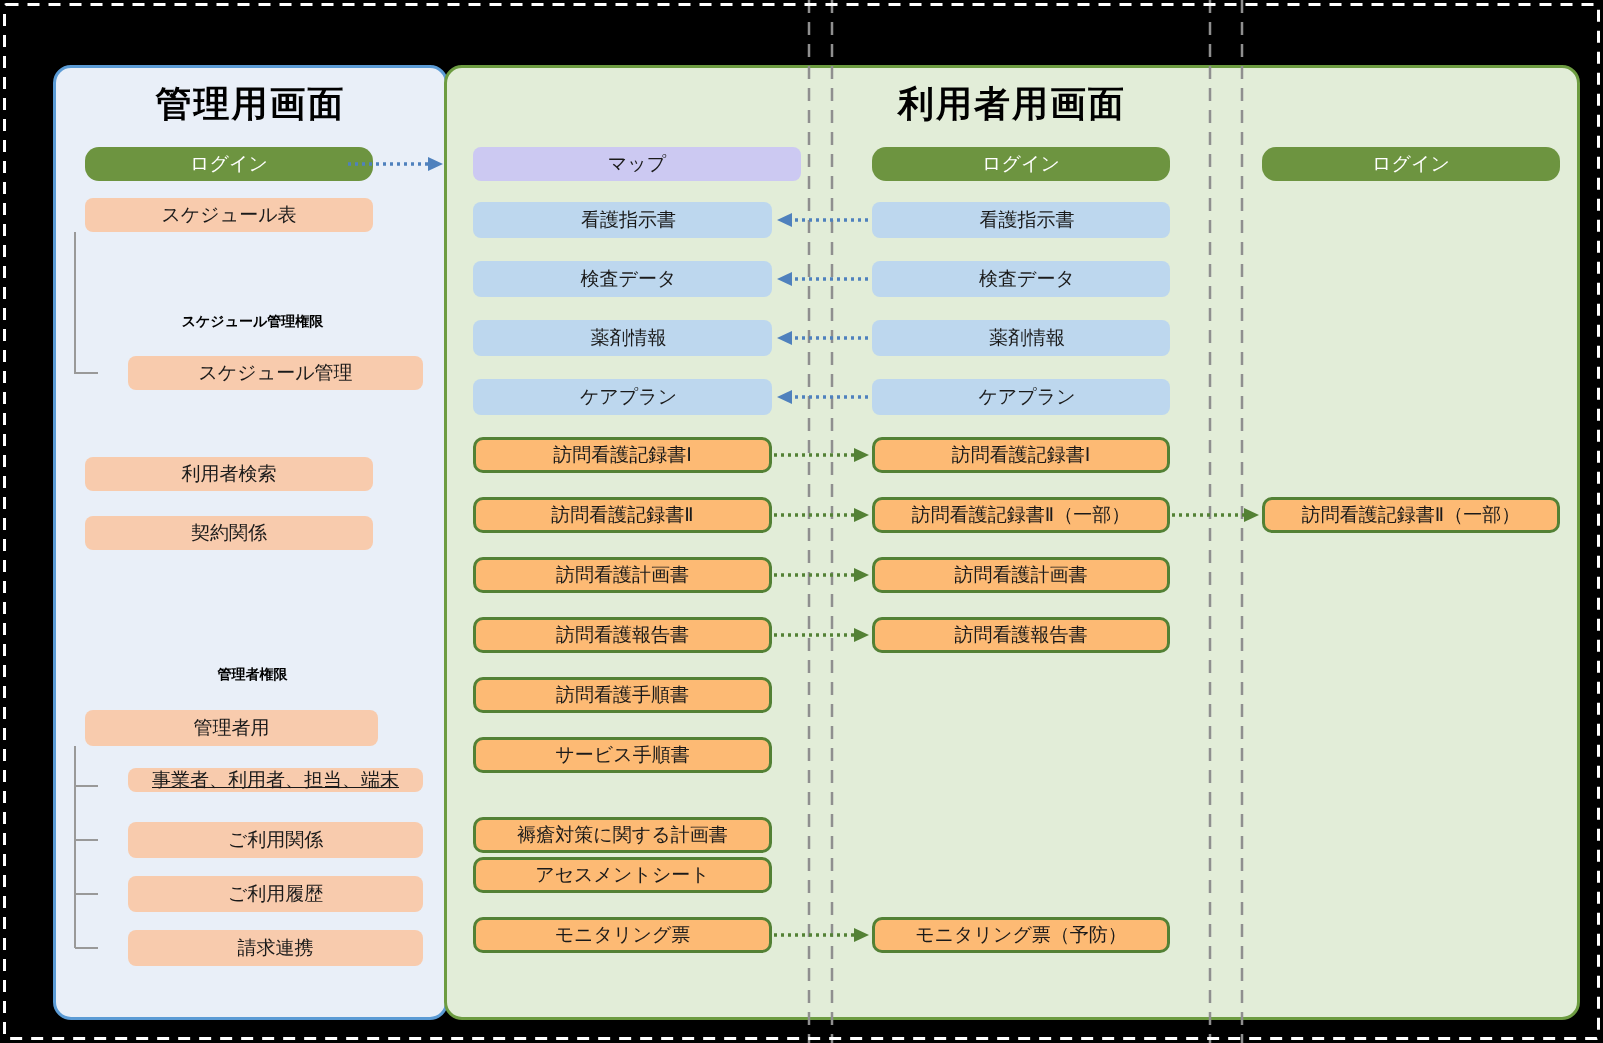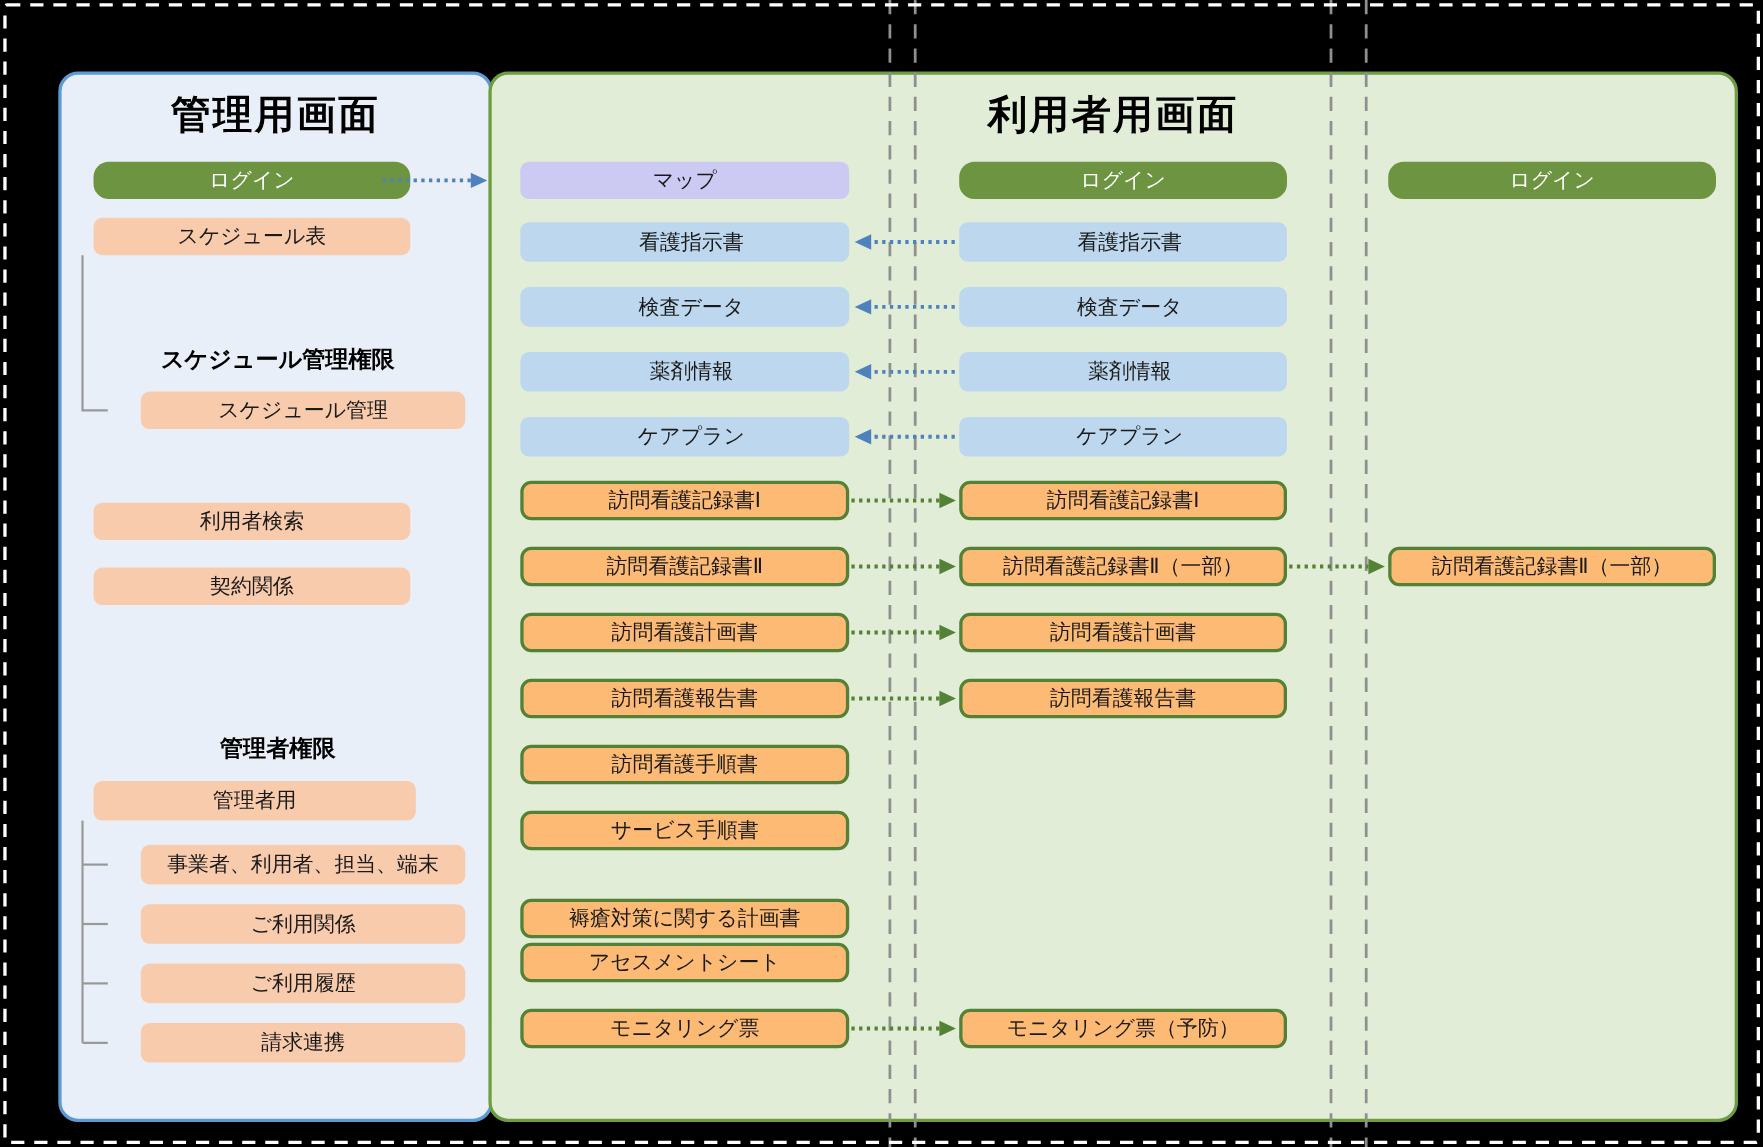--- a/index.html
+++ b/index.html
@@ -22,21 +22,21 @@
        font-size:19px;color:#1a1a1a;border-radius:8px;z-index:2;box-sizing:border-box;
        white-space:nowrap;}
   .box.green{background:var(--green-button);color:#fff;border-radius:14px;}
   .box.orange{background:var(--orange-button);}
   .box.lavender{background:var(--lavender-button);}
   .box.blue{background:var(--blue-button);padding-left:12px;}
   .box.white{background:#fdba74;border:3px solid var(--white-box-border);border-radius:10px;}
 
   .group{position:absolute;border:2px dotted var(--group-border);z-index:2;box-sizing:border-box;}
   .group-title{position:absolute;top:8px;left:0;right:0;text-align:center;
-               font-weight:bold;font-size:21px;color:#000;}
+               font-weight:bold;font-size:14px;color:#000;}
 
   .guide{stroke:var(--guide-line);stroke-width:2.5;stroke-dasharray:13 9;}
   .connector{stroke:var(--connector);stroke-width:2;fill:none;}
   .page-border{fill:none;stroke:var(--page-border);stroke-width:3;stroke-dasharray:12 9;}
   .dotline{fill:none;stroke-width:3.5;stroke-dasharray:3 4;}
   .dotline.blue{stroke:var(--blue-arrow);}
   .head.blue{fill:var(--blue-arrow);stroke:none;}
   .dotline.greenln{stroke:var(--green-arrow);}
   .head.greenln{fill:var(--green-arrow);stroke:none;}
 </style>
@@ -69,30 +69,30 @@
     </div>
     <div class="box orange" style="left:72px;top:288px;width:295px;height:34px;">スケジュール管理</div>
 
     <div class="box orange" style="left:29px;top:389px;width:288px;height:34px;">利用者検索</div>
     <div class="box orange" style="left:29px;top:448px;width:288px;height:34px;">契約関係</div>
 
     <div class="group" style="left:14px;top:590px;width:365px;height:312px;">
       <div class="group-title">管理者権限</div>
     </div>
     <div class="box orange" style="left:29px;top:642px;width:293px;height:36px;">管理者用</div>
-    <div class="box orange" style="left:72px;top:700px;width:295px;height:36px;">事業者、利用者、担当、端末</div>
+    <div class="box orange" style="left:72px;top:700px;width:295px;height:24px;text-decoration:underline;">事業者、利用者、担当、端末</div>
     <div class="box orange" style="left:72px;top:754px;width:295px;height:36px;">ご利用関係</div>
     <div class="box orange" style="left:72px;top:808px;width:295px;height:36px;">ご利用履歴</div>
     <div class="box orange" style="left:72px;top:862px;width:295px;height:36px;">請求連携</div>
   </section>
 
   <section class="panel user">
     <h1 class="panel-title">利用者用画面</h1>
 
-    <div class="box lavender" style="left:26px;top:79px;width:299px;height:34px;">マップ</div>
+    <div class="box lavender" style="left:26px;top:79px;width:328px;height:34px;">マップ</div>
     <div class="box blue" style="left:26px;top:134px;width:299px;height:36px;">看護指示書</div>
     <div class="box blue" style="left:26px;top:193px;width:299px;height:36px;">検査データ</div>
     <div class="box blue" style="left:26px;top:252px;width:299px;height:36px;">薬剤情報</div>
     <div class="box blue" style="left:26px;top:311px;width:299px;height:36px;">ケアプラン</div>
     <div class="box white" style="left:26px;top:369px;width:299px;height:36px;">訪問看護記録書Ⅰ</div>
     <div class="box white" style="left:26px;top:429px;width:299px;height:36px;">訪問看護記録書Ⅱ</div>
     <div class="box white" style="left:26px;top:489px;width:299px;height:36px;">訪問看護計画書</div>
     <div class="box white" style="left:26px;top:549px;width:299px;height:36px;">訪問看護報告書</div>
     <div class="box white" style="left:26px;top:609px;width:299px;height:36px;">訪問看護手順書</div>
     <div class="box white" style="left:26px;top:669px;width:299px;height:36px;">サービス手順書</div>

